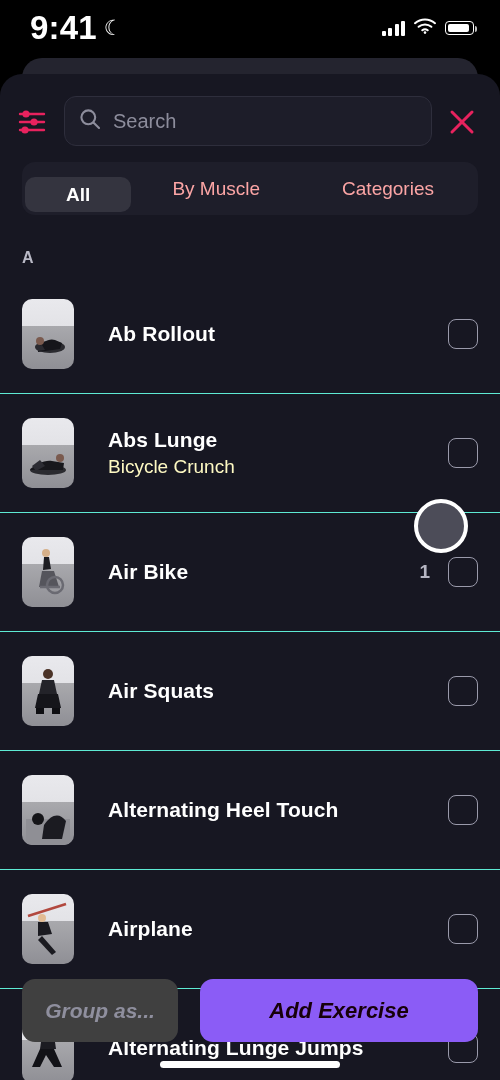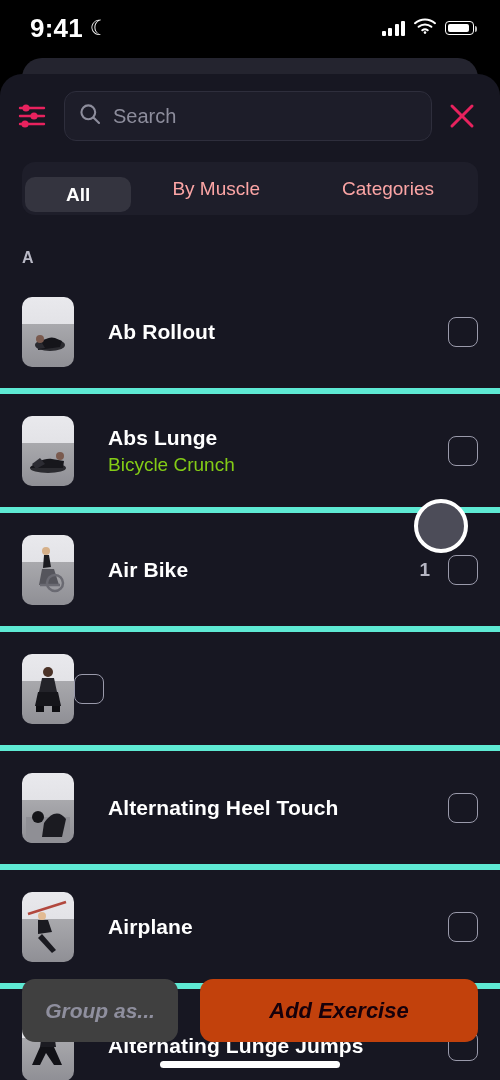--- a/index.html
+++ b/index.html
@@ -18,21 +18,21 @@
 
   
   .statusbar {
     position: absolute; top: 0; left: 0; width: 500px; height: 56px;
     background: #000;
     display: flex; align-items: center; justify-content: space-between;
     padding: 0 26px 0 30px;
     z-index: 40;
   }
   .sb-left { display: flex; align-items: center; gap: 7px; }
-  .sb-time { color: #fff; font-size: 26px; font-weight: 600; letter-spacing: .2px; }
+  .sb-time { color: #fff; font-size: 33px; font-weight: 600; letter-spacing: .2px; }
   .sb-moon { color: #fff; font-size: 21px; line-height: 1; position: relative; top: -1px; }
   .sb-right { display: flex; align-items: center; gap: 9px; }
 
   .sig { display: flex; align-items: flex-end; gap: 2.5px; height: 15px; }
   .sig i { display: block; width: 4px; background: #fff; border-radius: 1px; }
   .sig i:nth-child(1){ height: 5px; }
   .sig i:nth-child(2){ height: 8px; }
   .sig i:nth-child(3){ height: 11.5px; }
   .sig i:nth-child(4){ height: 15px; }
 
@@ -48,21 +48,21 @@
 
   
   .sheet {
     position: absolute; top: 74px; left: 0; width: 500px; height: 1006px;
     background: #171722; border-radius: 22px 22px 0 0;
     z-index: 10; overflow: hidden;
   }
 
   
   .searchrow {
-    display: flex; align-items: center;
+    display: flex; align-items: flex-end;
     padding: 12px 16px 0 8px; height: 72px; gap: 8px;
   }
   .filter-btn {
     width: 48px; height: 48px; flex: 0 0 48px;
     display: flex; align-items: center; justify-content: center;
     background: transparent; border: none;
   }
   .search-field {
     flex: 1 1 auto; height: 50px;
     background: #1d1d29;
@@ -101,31 +101,31 @@
     padding: 34px 0 8px 22px;
     color: #b9b9c6; font-size: 16px; font-weight: 700; letter-spacing: .3px;
   }
 
   
   .list { padding: 0; }
   .row {
     position: relative;
     display: flex; align-items: center;
     height: 119px; padding: 0 22px 0 22px;
-    border-bottom: 6px solid #5eead4;
+    border-bottom: 1px solid #5eead4;
   }
   .thumb {
     width: 52px; height: 70px; flex: 0 0 52px;
     border-radius: 10px; overflow: hidden; position: relative;
     background: linear-gradient(#e9e9ed 0%, #e3e3e7 38%, #a9a9ad 38%, #8f8f95 100%);
   }
   .thumb svg { position: absolute; inset: 0; width: 100%; height: 100%; }
   .row-text { flex: 1 1 auto; padding-left: 34px; min-width: 0; }
   .row-title { color: #ffffff; font-size: 21px; font-weight: 700; letter-spacing: .1px; white-space: nowrap; }
-  .row-sub { color: #84cc16; font-size: 19px; font-weight: 400; margin-top: 4px; white-space: nowrap; }
+  .row-sub { color: #fef9c3; font-size: 19px; font-weight: 400; margin-top: 4px; white-space: nowrap; }
   .row-count { color: #b5b5c2; font-size: 19px; font-weight: 600; margin-right: 18px; }
   .checkbox {
     width: 30px; height: 30px; flex: 0 0 30px;
     border: 1.8px solid #9a9aab; border-radius: 8px; background: transparent;
   }
 
   
   .touch-dot {
     position: absolute; left: 414px; top: 499px;
     width: 54px; height: 54px; border-radius: 50%;
@@ -141,21 +141,21 @@
   }
   .group-btn {
     width: 156px; height: 63px; flex: 0 0 156px;
     background: #404040; border: none; border-radius: 13px;
     color: #8f8f9e; font-size: 21px; font-weight: 700; font-style: italic;
     font-family: "Liberation Sans", sans-serif;
     display: flex; align-items: center; justify-content: center;
   }
   .add-btn {
     flex: 1 1 auto; height: 63px; margin-left: 22px;
-    background: #c2410c; border: none; border-radius: 13px;
+    background: #8b5cf6; border: none; border-radius: 13px;
     color: #17000a; font-size: 22px; font-weight: 700; font-style: italic;
     font-family: "Liberation Sans", sans-serif;
     display: flex; align-items: center; justify-content: center;
   }
 
   
   .home-indicator {
     position: absolute; left: 50%; transform: translateX(-50%);
     bottom: 12px; width: 180px; height: 7px;
     background: #ffffff; border-radius: 4px; z-index: 36;
@@ -291,20 +291,23 @@
 
       <div class="row">
         <div class="thumb">
           <svg viewBox="0 0 52 70" preserveAspectRatio="none">
             <circle cx="26" cy="18" r="5" fill="#4a3227"></circle>
             <path d="M20 24h12l3 14H17z" fill="#232329"></path>
             <path d="M16 38h20l3 14H13z" fill="#15151a"></path>
             <path d="M14 52h8v6h-8zM30 52h8v6h-8z" fill="#0e0e12"></path>
           </svg>
         </div>
+        <div class="row-text">
+          <div class="row-title">Air Squats</div>
+        </div>
 
         <div class="checkbox"></div>
       </div>
 
       <div class="row">
         <div class="thumb">
           <svg viewBox="0 0 52 70" preserveAspectRatio="none">
             <path d="M4 44h44v26H4z" fill="#8f8f95"></path>
             <circle cx="16" cy="44" r="6" fill="#151519"></circle>
             <path d="M22 50c8-12 16-12 22-4l-4 18H20z" fill="#1b1b21"></path>

